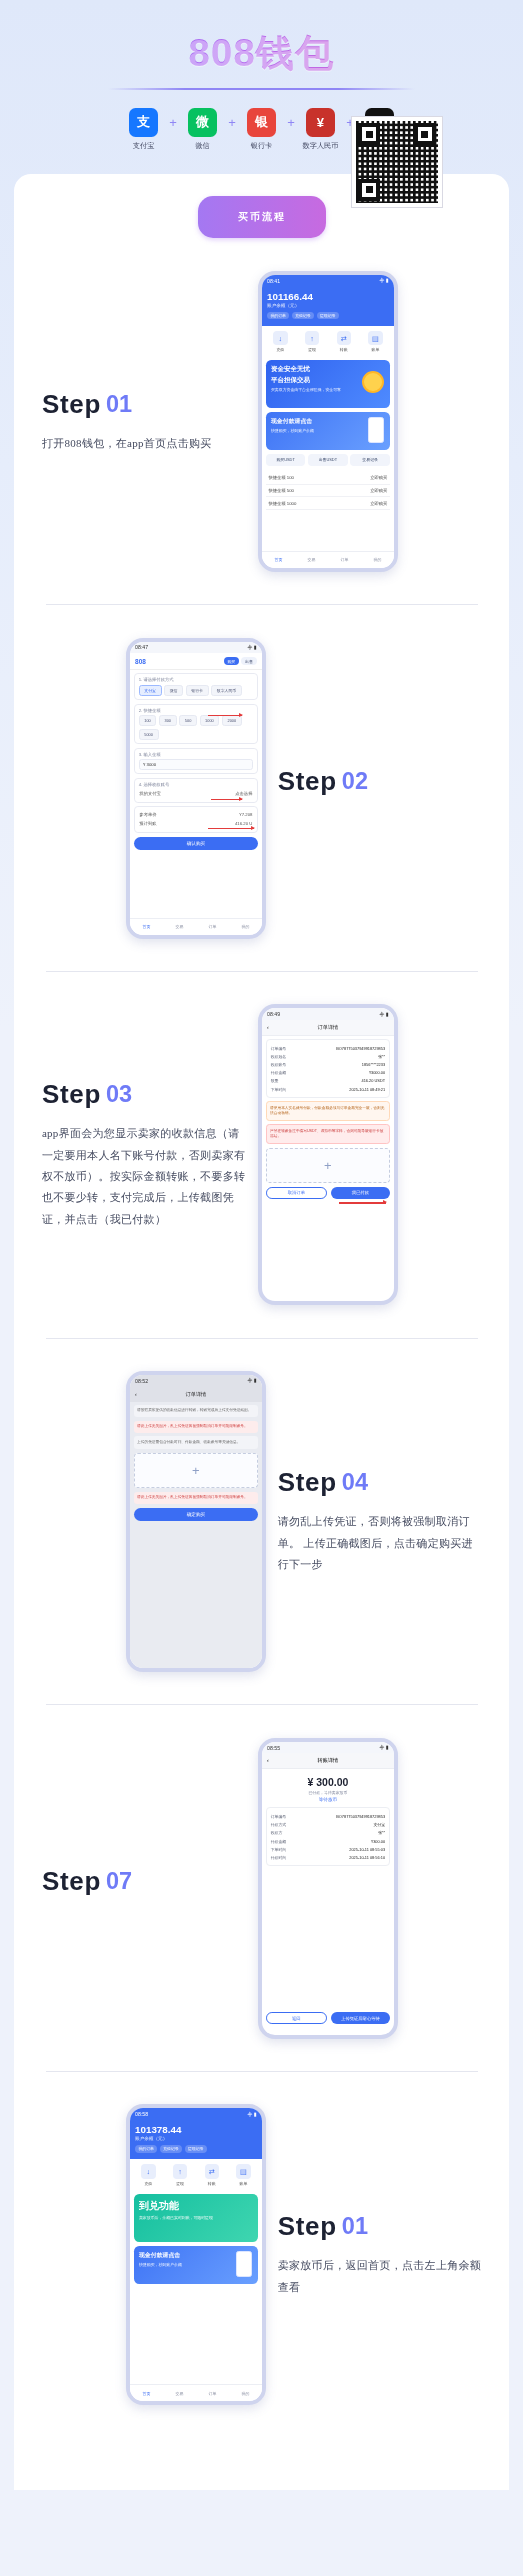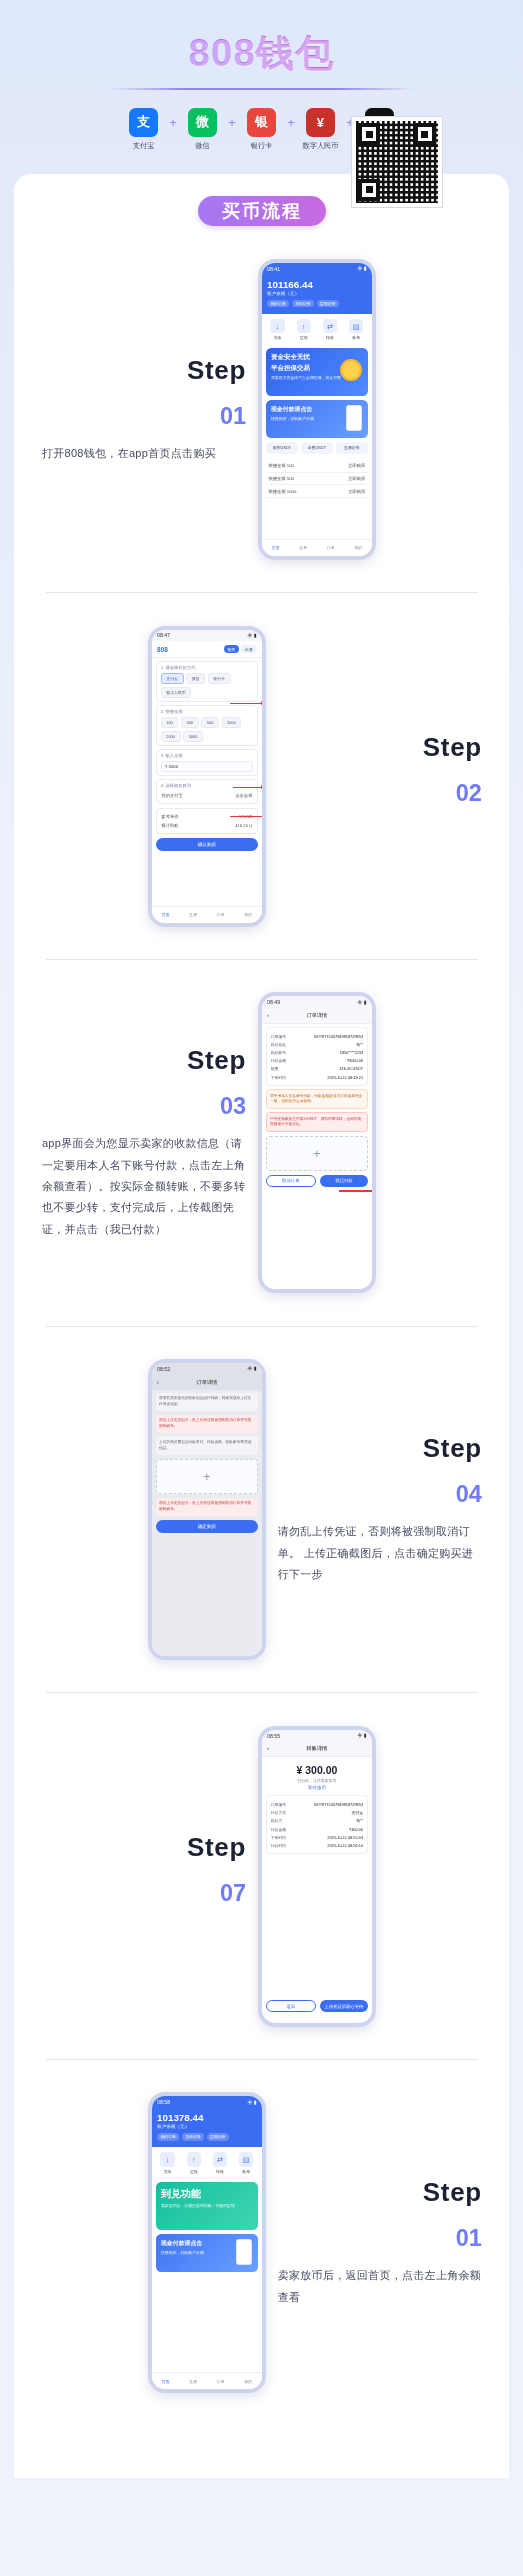--- a/index.html
+++ b/index.html
@@ -107,66 +107,65 @@
     margin: 23.5px 14.4px 0;
     width: 495px;
     background: #fff;
     border-radius: 17px 17px 0 0;
     padding: 22px 0 26px;
     min-height: 2276px;
   }
 
   .section-tag {
     margin: 0 auto;
-    width: 128px; height: 30px;
+    width: 128px; height: 42px;
     border-radius: 15px;
     background: linear-gradient(90deg, #a478f2 0%, #c76ae0 100%);
     color: #fff;
-    font-size: 18px;
+    font-size: 10px;
     font-weight: bold;
     letter-spacing: 2px;
     display: flex; align-items: center; justify-content: center;
     box-shadow: 0 2px 5.2px rgba(170,120,240,0.35);
   }
 
   .step-block {
     display: flex;
     align-items: center;
     padding: 0 27.5px;
     min-height: 366px;
   }
   .step-block.right-img { }
   .step-block.left-img { flex-direction: row-reverse; }
 
   .step-text { width: 216px; }
   .step-block.right-img .step-text { padding-right: 11.8px; }
   .step-block.left-img .step-text { padding-left: 11.8px; }
 
   .step-head {
-    display: flex; align-items: flex-end; gap: 17px;
+    display: flex; align-items: center; gap: 5px;
     margin-bottom: 13px;
-    flex-direction: column;
   }
   .step-word {
     font-size: 26px; font-weight: bold; color: #1d2233; letter-spacing: 0.7px;
   }
   .step-num {
     font-size: 23.5px; font-weight: bold; color: #6f7bf7;
   }
   .step-desc {
-    font-size: 11px; line-height: 1.95; color: #454b60; letter-spacing: 0.3px;
+    font-size: 11px; line-height: 1.95; color: #454b60; letter-spacing: 0.3px; font-family: Liberation Serif, serif;
   }
 
   .divider {
     width: 432px; height: 0.7px; background: #e4e6ef; margin: 0 auto;
   }
 
   
   .phone {
-    width: 118px; height: 301px;
+    width: 140px; height: 301px;
     border: 4.6px solid #cfd4ee;
     border-radius: 17px;
     background: #fff;
     overflow: hidden;
     position: relative;
     flex: 0 0 auto;
     box-shadow: 0 3.9px 10.5px rgba(90,100,160,0.18);
   }
   .ph-status {
     height: 11.8px; background: #3b6df3; color: #fff;
@@ -578,21 +577,21 @@
     </div>
 
     <div class="divider"></div>
 
     <div class="step-block right-img">
       <div class="step-text">
         <div class="step-head">
           <span class="step-word">Step</span>
           <span class="step-num">03</span>
         </div>
-        <div class="step-desc">app界面会为您显示卖家的收款信息（请一定要用本人名下账号付款，点击左上角余额查看）。按实际金额转账，不要多转也不要少转，支付完成后，上传截图凭证，并点击（我已付款）</div>
+        <div class="step-desc">app界面会为您显示卖家的收款信息（请一定要用本人名下账号付款，否则卖家有权不放币）。按实际金额转账，不要多转也不要少转，支付完成后，上传截图凭证，并点击（我已付款）</div>
       </div>
 
       <div class="phone">
         <div class="ph-status light">
           <span>08:49</span>
           <span>令 ▮</span>
         </div>
         <div class="ph-plainhead">
           <span class="back">‹</span>
           <span>订单详情</span>

